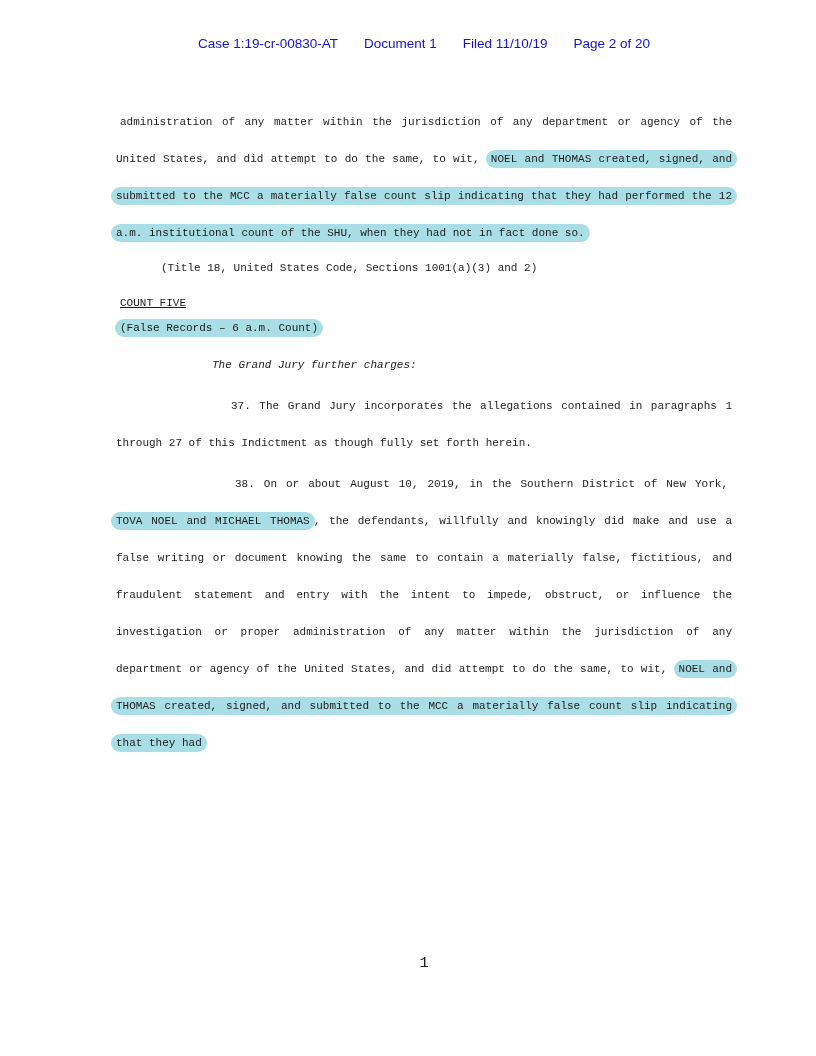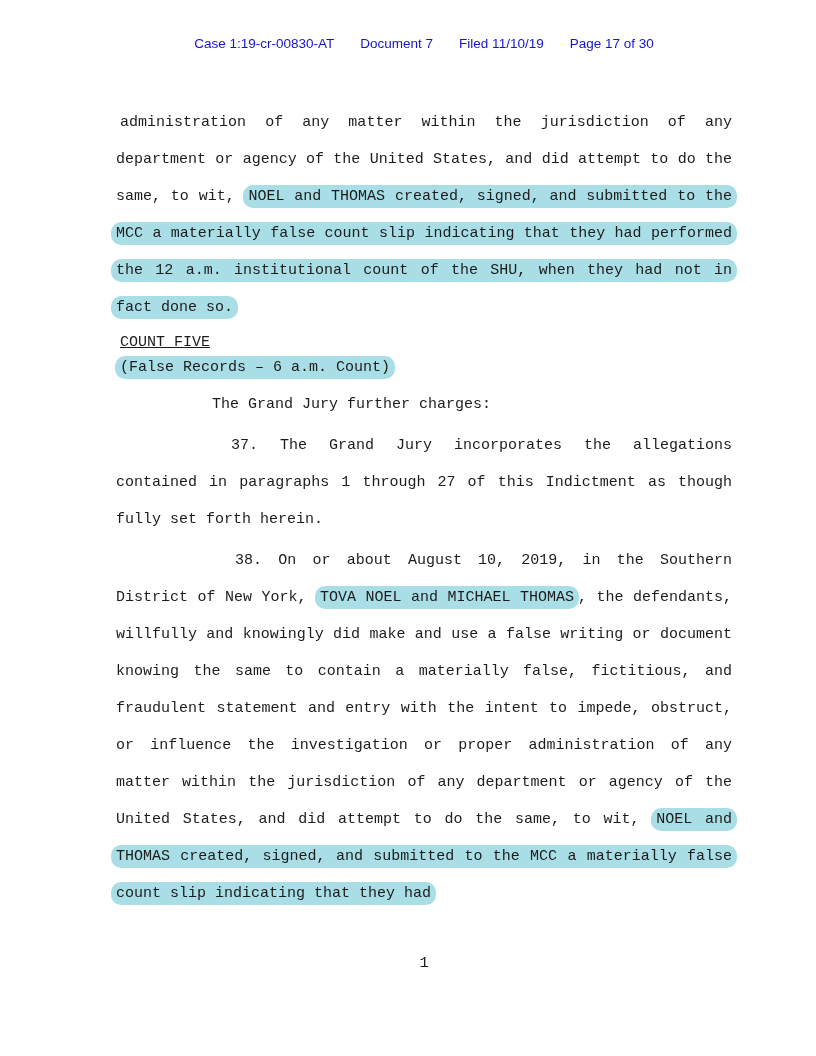--- a/index.html
+++ b/index.html
@@ -24,26 +24,26 @@
     font-family: "Liberation Sans", sans-serif;
     font-size: 13.5px;
     color: var(--header-blue, #1414d2);
     white-space: nowrap;
   }
   .doc-body {
     position: absolute;
     top: 84px;
     left: 96px;
     width: 624px;
-    font-size: 15px;
+    font-size: 11px;
     line-height: 37px;
   }
   .para { text-align: justify; }
   .citation { text-indent: 45px; margin-top: -6px; }
-  .intro { text-indent: 96px; margin-top: 8px; }
+  .intro { text-indent: 96px; margin-top: 8px; font-style: italic; }
   .numbered { text-indent: 115px; }
   .count-block {
     text-align: left;
     line-height: 21px;
     margin-top: 6px;
   }
   .count-title { text-decoration: underline; }
   .hl {
     background: var(--hl-bg, #a9dee6);
     border-radius: 10px;
@@ -69,29 +69,30 @@
   .edge-top { top: 85px; height: 448px; }
   .edge-bottom { top: 830px; height: 226px; }
 </style>
 </head>
 <body>
 
 <div class="page">
 
   <div class="stamp-header">
     <span>Case 1:19-cr-00830-AT</span>
-    <span>Document 7</span>
+    <span>Document 1</span>
     <span>Filed 11/10/19</span>
-    <span>Page 17 of 30</span>
+    <span>Page 2 of 20</span>
   </div>
 
   <div class="doc-body">
 
     <p class="para"><span>administration of any matter within the jurisdiction of any department or agency of the United States, and did attempt to do the same, to wit, </span><span class="hl">NOEL and THOMAS created, signed, and submitted to the MCC a materially false count slip indicating that they had performed the 12 a.m. institutional count of the SHU, when they had not in fact done so.</span></p>
 
+    <p class="para citation">(Title 18, United States Code, Sections 1001(a)(3) and 2)</p>
 
     <div class="count-block">
       <div class="count-title">COUNT FIVE</div>
       <div class="count-subtitle"><span class="hl">(False Records – 6 a.m. Count)</span></div>
     </div>
 
     <p class="para intro">The Grand Jury further charges:</p>
 
     <p class="para numbered">37. The Grand Jury incorporates the allegations contained in paragraphs 1 through 27 of this Indictment as though fully set forth herein.</p>
 

